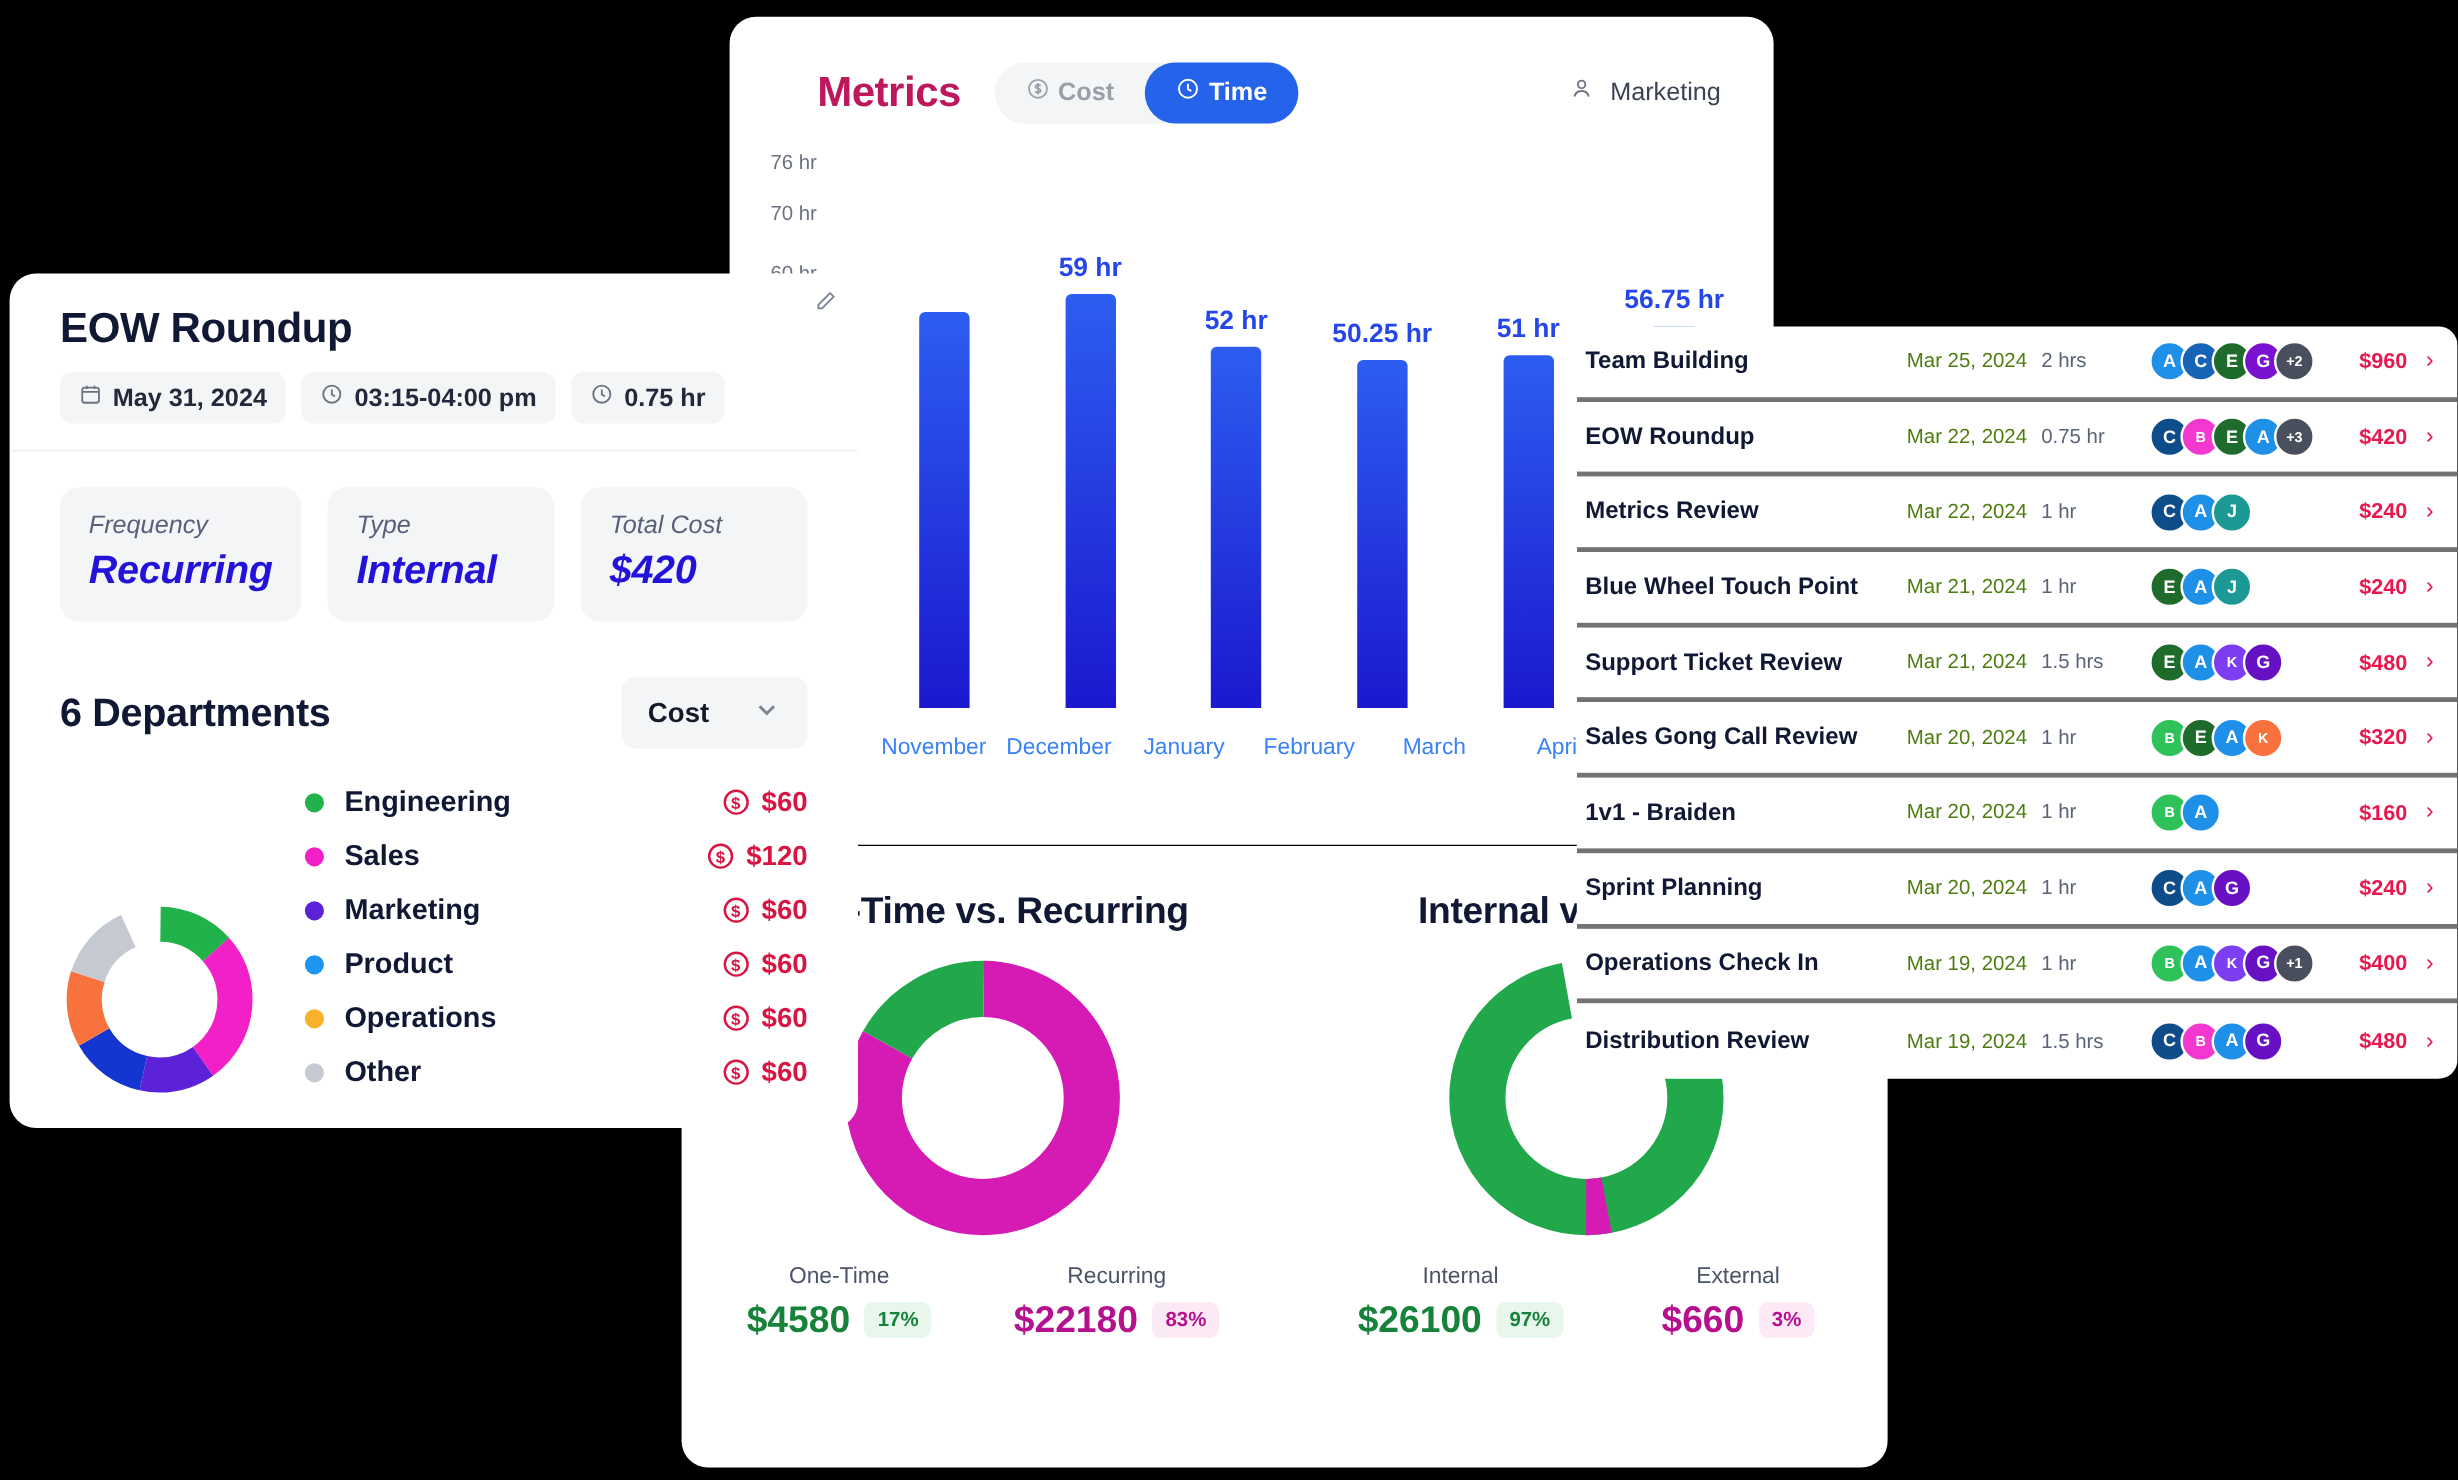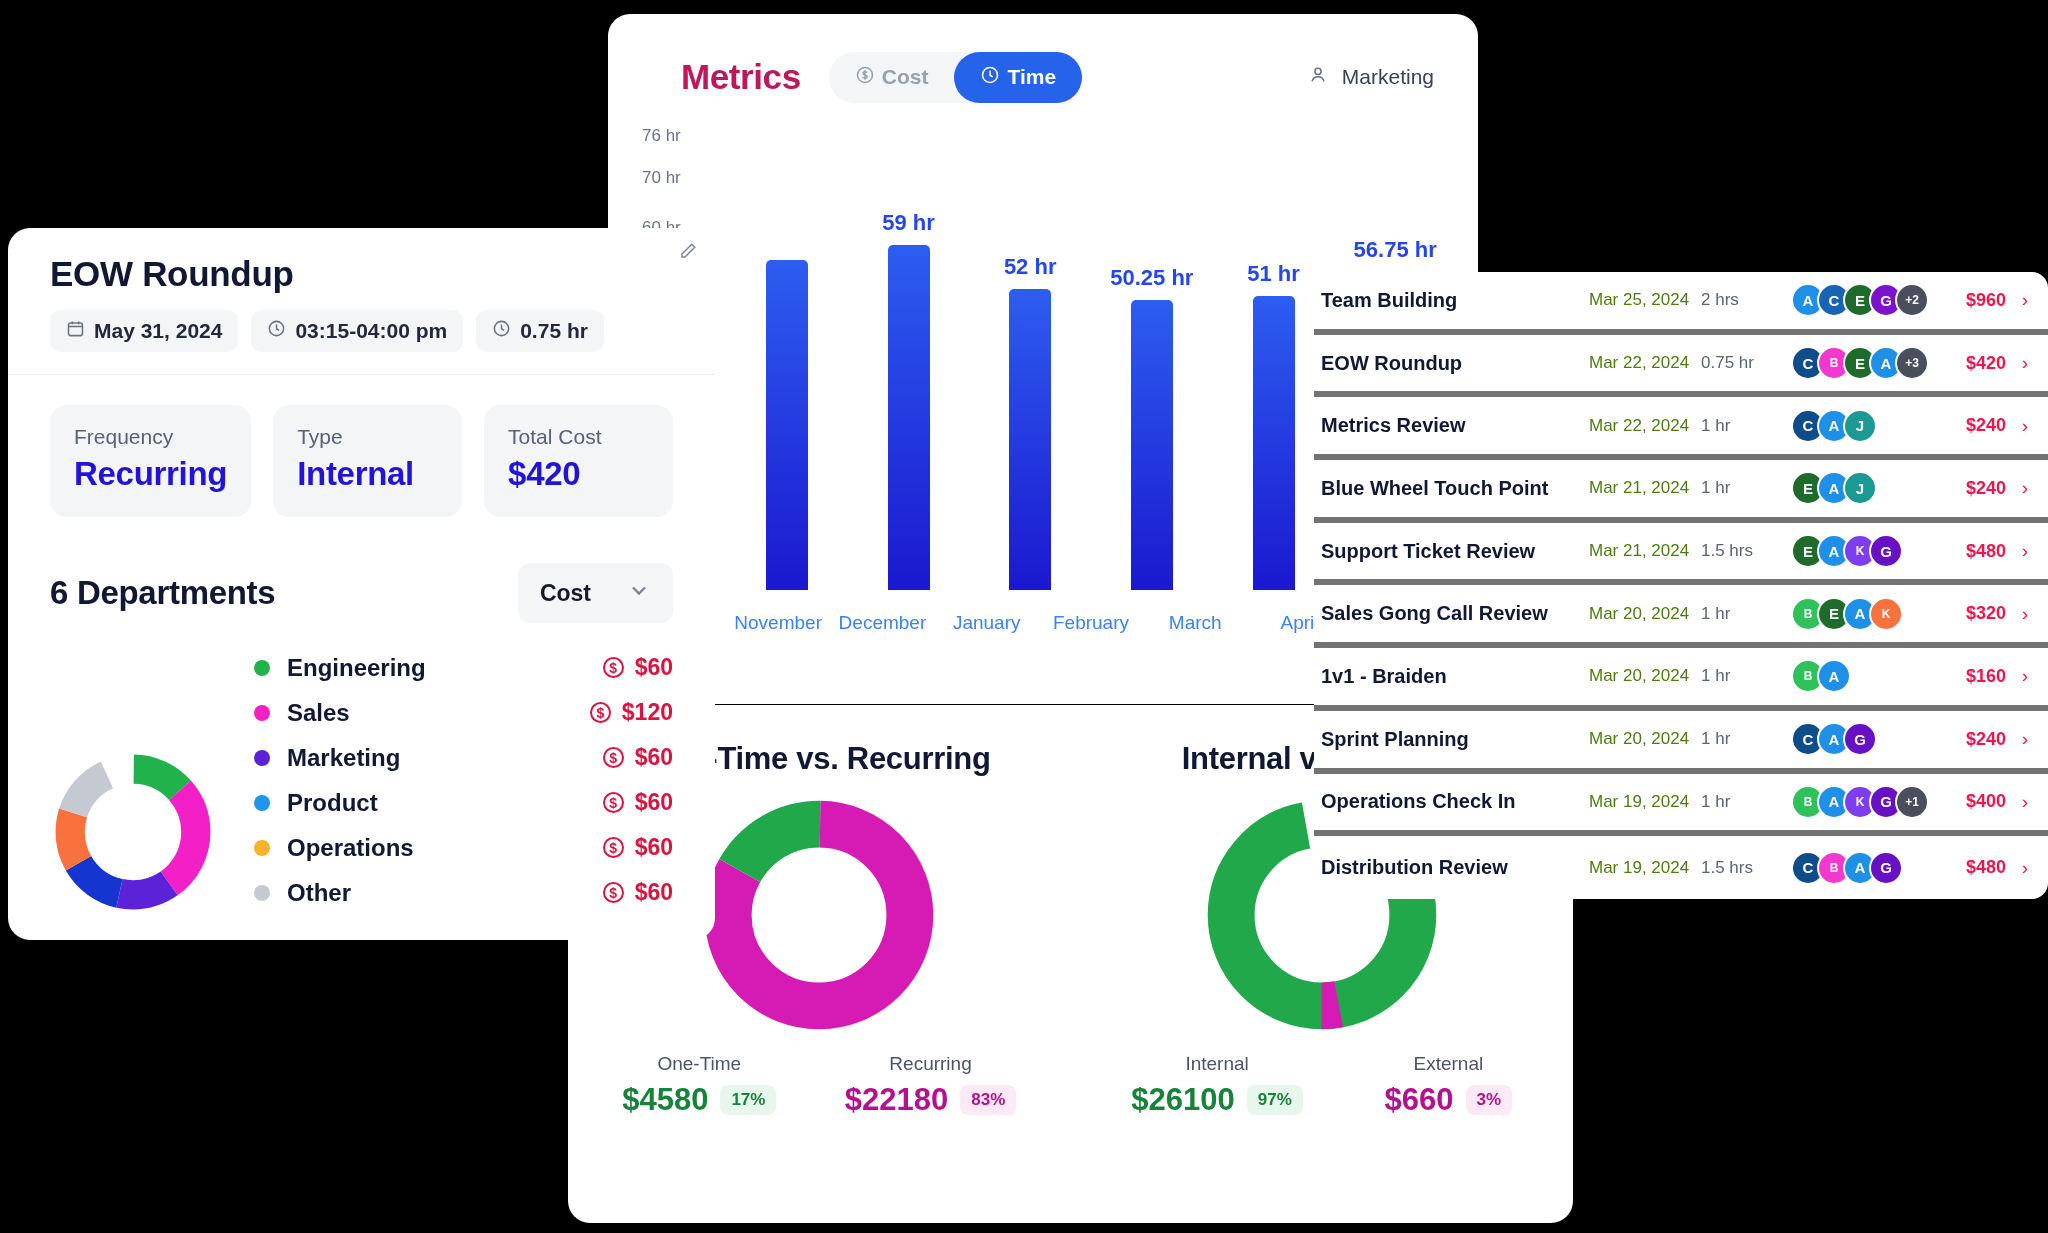--- a/index.html
+++ b/index.html
@@ -138,21 +138,21 @@
     width: 734px; height: 627px;
     background: #ffffff;
     border-radius: 16px;
     z-index: 3;
     overflow: hidden;
   }
   .list-row {
     display: flex; align-items: center;
     height: 62.7px;
     padding: 0 20px 0 7px;
-    border-bottom: 6px solid #737373;
+    border-bottom: 4px solid #737373;
     cursor: pointer;
   }
   .list-row:last-child { border-bottom: none; }
   .lr-name {
     width: 268px;
     font-size: 20px; font-weight: 700; color: #111834;
     white-space: nowrap; overflow: hidden;
   }
   .lr-date {
     width: 112px;
@@ -205,20 +205,21 @@
     padding: 9px 16px;
     font-size: 21px; font-weight: 600; color: #23293a;
     white-space: nowrap;
   }
   .eow-div { height: 1px; background: #eceef1; margin: 22px 0 0 0; }
   .stats-row { display: flex; gap: 22px; padding: 30px 42px 0 42px; }
   .stat-box {
     flex: 1;
     background: #f4f5f7; border-radius: 16px;
     padding: 20px 24px 24px 24px;
+    font-style: italic;
   }
   .stat-label { font-size: 21px; color: #58607a; margin-bottom: 6px; }
   .stat-value {
     font-size: 33px; font-weight: 700; color: #2313d8;
     letter-spacing: -0.3px;
   }
   .dept-head {
     display: flex; align-items: center;
     padding: 46px 42px 0 42px;
   }

